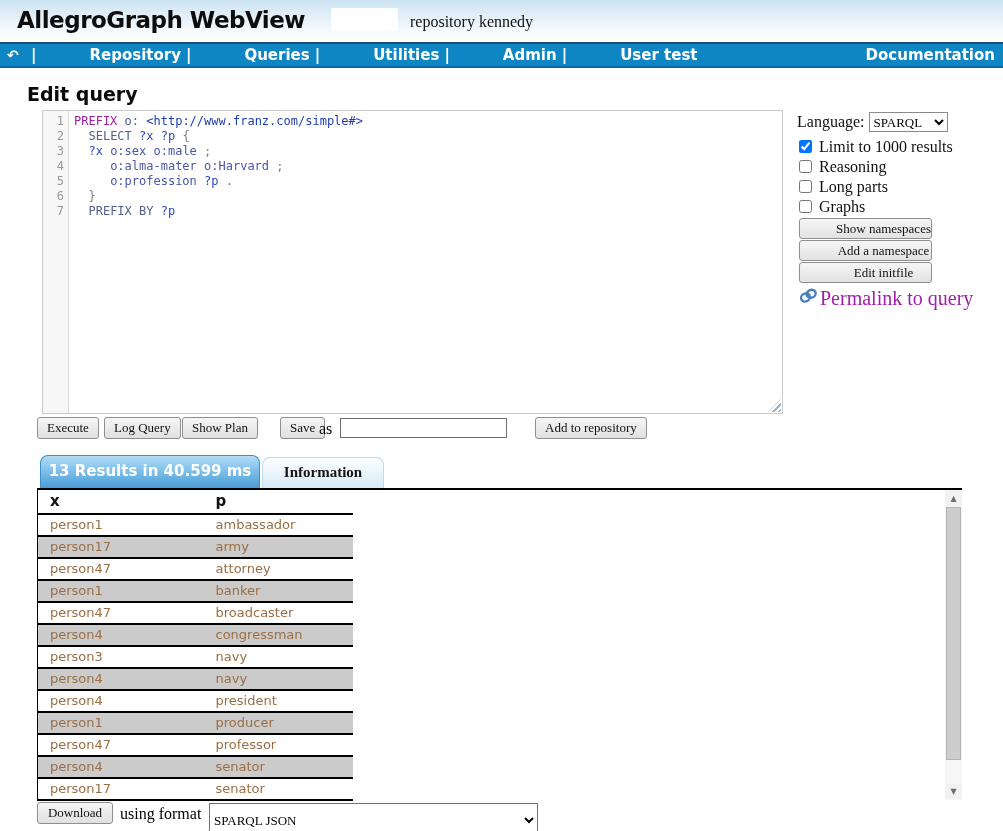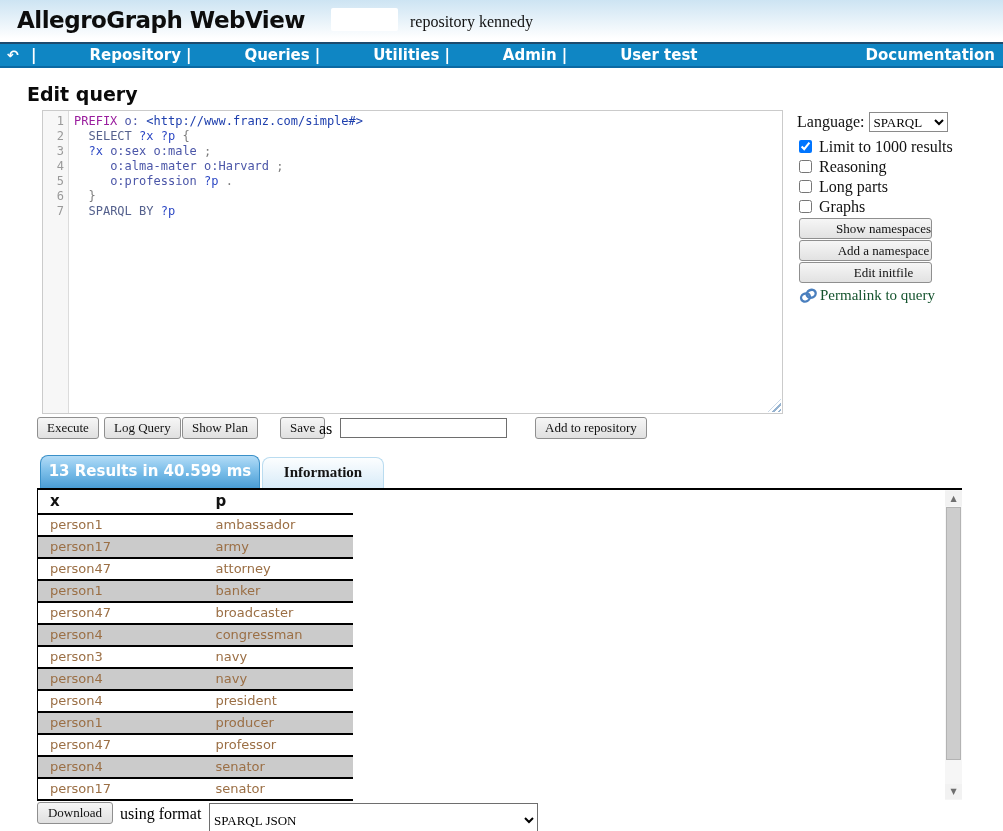--- a/index.html
+++ b/index.html
@@ -56,21 +56,21 @@
   
   .options-panel { position:absolute; left:797px; top:112px; width:206px; font-size:16px; color:#111; }
   .lang-row { height:22px; margin-bottom:3px; }
   .lang-row select { width:79px; height:20px; font-family:"Liberation Serif", serif; font-size:13px;
     border:1px solid #8a8a8a; background:#fff; }
   .chk-row { display:block; height:20px; line-height:20px; cursor:pointer; white-space:nowrap; }
   .chk-row input { width:13px; height:13px; vertical-align:-1px; margin:0 7px 0 2px; }
   .ns-btn { display:block; width:133px; height:21px; margin:1px 0 1px 2px;
     font-family:"Liberation Serif", serif; font-size:13px; color:#111;
     background:linear-gradient(#f6f6f6,#e2e2e2); border:1px solid #8f8f8f; border-radius:3px; cursor:pointer;padding-left:36px; }
-  .permalink-row { margin-top:4px; margin-left:2px; cursor:pointer; color:#14532d; font-size:15px;
+  .permalink-row { margin-top:4px; margin-left:2px; cursor:pointer; color:#a21caf; font-size:20px;
     display:flex; align-items:flex-start; }
   .permalink-row svg { margin-right:2px; }
 
   
   .actions-row { position:absolute; left:0; top:417px; width:1003px; height:24px;padding-left:46px; }
   .btn { position:absolute; height:22px; padding:0 9px;
     font-family:"Liberation Serif", serif; font-size:13px; color:#111;
     background:linear-gradient(#f6f6f6,#e0e0e0); border:1px solid #8f8f8f; border-radius:3px; cursor:pointer; }
   .as-label { position:absolute; left:319px; top:3px; font-size:16px; }
   .save-name-input { position:absolute; left:340px; top:1px; width:167px; height:20px;
@@ -149,21 +149,21 @@
         <div>6</div>
         <div>7</div>
       </div>
     <div class="code-area">
         <div class="code-line"><span class="tk-kw">PREFIX</span><span class="tk-id"> o: </span><span class="tk-url">&lt;http://www.franz.com/simple#&gt;</span></div>
         <div class="code-line"><span class="tk-pln">  </span><span class="tk-sel">SELECT</span><span class="tk-var"> ?x ?p </span><span class="tk-pun">{</span></div>
         <div class="code-line"><span class="tk-pln">  </span><span class="tk-var">?x </span><span class="tk-id">o:sex o:male</span><span class="tk-pun"> ;</span></div>
         <div class="code-line"><span class="tk-pln">     </span><span class="tk-id">o:alma-mater o:Harvard</span><span class="tk-pun"> ;</span></div>
         <div class="code-line"><span class="tk-pln">     </span><span class="tk-id">o:profession </span><span class="tk-var">?p </span><span class="tk-pun">.</span></div>
         <div class="code-line"><span class="tk-pln">  </span><span class="tk-pun">}</span></div>
-        <div class="code-line"><span class="tk-pln">  </span><span class="tk-sel">SPARQL BY</span><span class="tk-var"> ?p</span></div>
+        <div class="code-line"><span class="tk-pln">  </span><span class="tk-sel">PREFIX BY</span><span class="tk-var"> ?p</span></div>
       </div>
   </div>
   <div class="resize-abs"></div>
 
   <div class="options-panel">
     <div class="lang-row">
       <span>Language:</span>
       <select>
         <option>SPARQL</option>
       </select>

